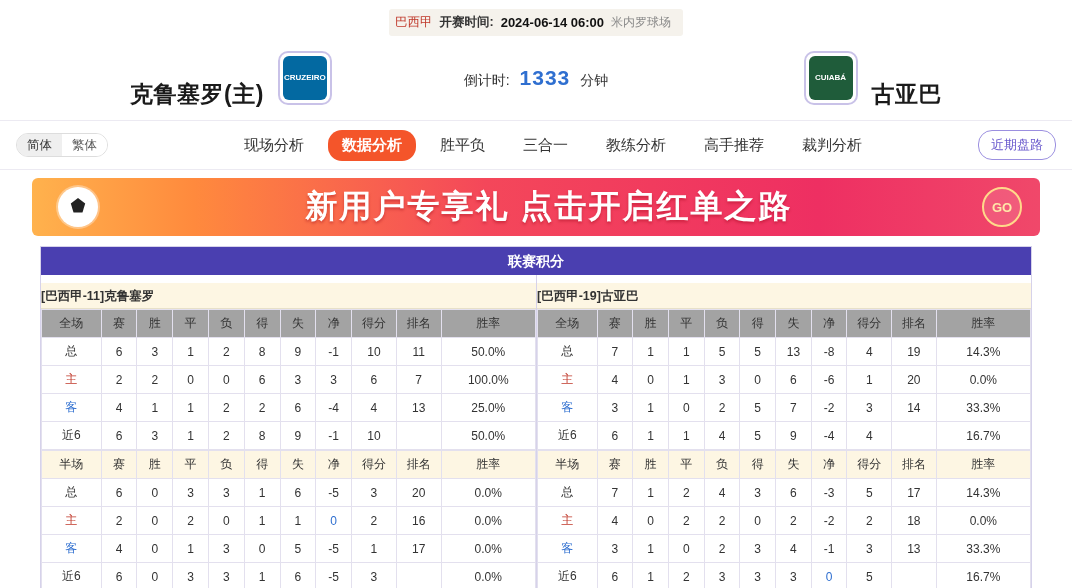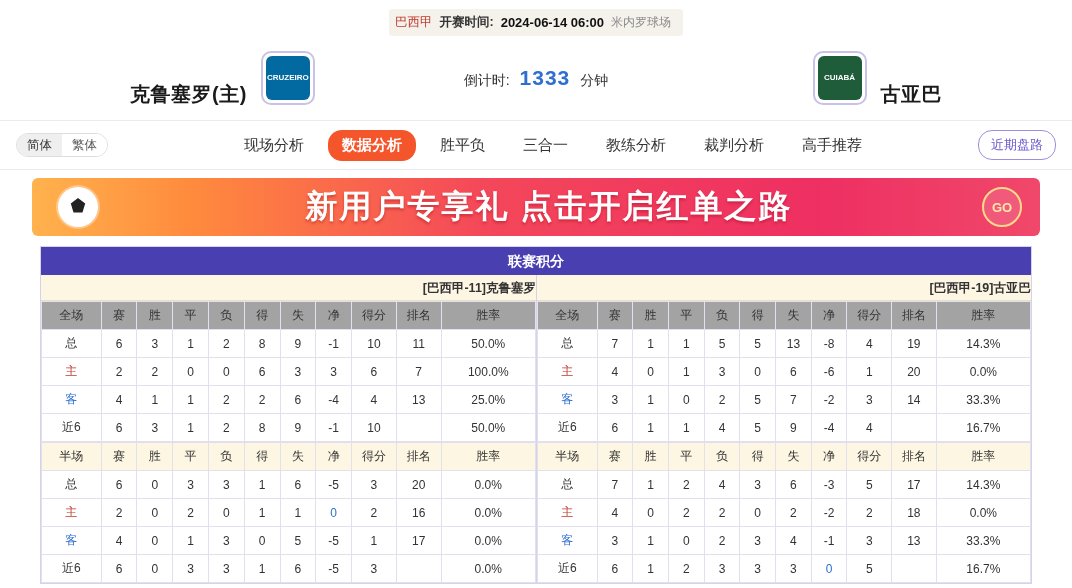--- a/index.html
+++ b/index.html
@@ -45,21 +45,21 @@
     position: relative;
   }
   .team {
     display: flex;
     align-items: center;
     gap: 14px;
   }
   .team.home { position:absolute; left: 130px; }
   .team.away { position:absolute; right: 130px; padding-left: 13px; }
   .team-name {
-    font-size: 20px;
+    font-size: 23px;
     font-weight: bold;
     color: #1a1a1a;
     letter-spacing: .5px;
     margin-top: 32px;
   }
   .crest {
     width: 54px; height: 54px;
     border-radius: 10px;
     border: 2px solid #c9c2e8;
     background: #fff;
@@ -204,26 +204,27 @@
     height: 28px;
   }
   .split {
     display: flex;
   }
   .side { width: 50%; }
   .side + .side { border-left: 1px solid #d6d2ea; }
   .side-title {
     background: #fdf6e3;
     border-bottom: 1px solid #e7e0c9;
-    text-align:right;
+    text-align:left;
     font-size: 12.5px;
     font-weight: bold;
     color: #333;
     line-height: 26px;
     height: 26px;
+    margin-top: 8px;
   }
   table {
     width: 100%;
     border-collapse: collapse;
     font-size: 12px;
   }
   th, td {
     border: 1px solid #e3e0ee;
     text-align:center;
     height: 28px;
@@ -284,22 +285,22 @@
   <div class="lang-toggle">
     <span class="active">简体</span>
     <span>繁体</span>
   </div>
   <div class="nav-items">
     <div class="nav-item">现场分析</div>
     <div class="nav-item active">数据分析</div>
     <div class="nav-item">胜平负</div>
     <div class="nav-item">三合一</div>
     <div class="nav-item">教练分析</div>
+    <div class="nav-item">高手推荐</div>
     <div class="nav-item">裁判分析</div>
-    <div class="nav-item">高手推荐</div>
   </div>
   <div class="recent-odds">近期盘路</div>
 </div>
 
 <div class="banner">
   <div class="ball"></div>
   <div class="banner-text">新用户专享礼  点击开启红单之路</div>
   <div class="banner-go">GO</div>
 </div>
 

